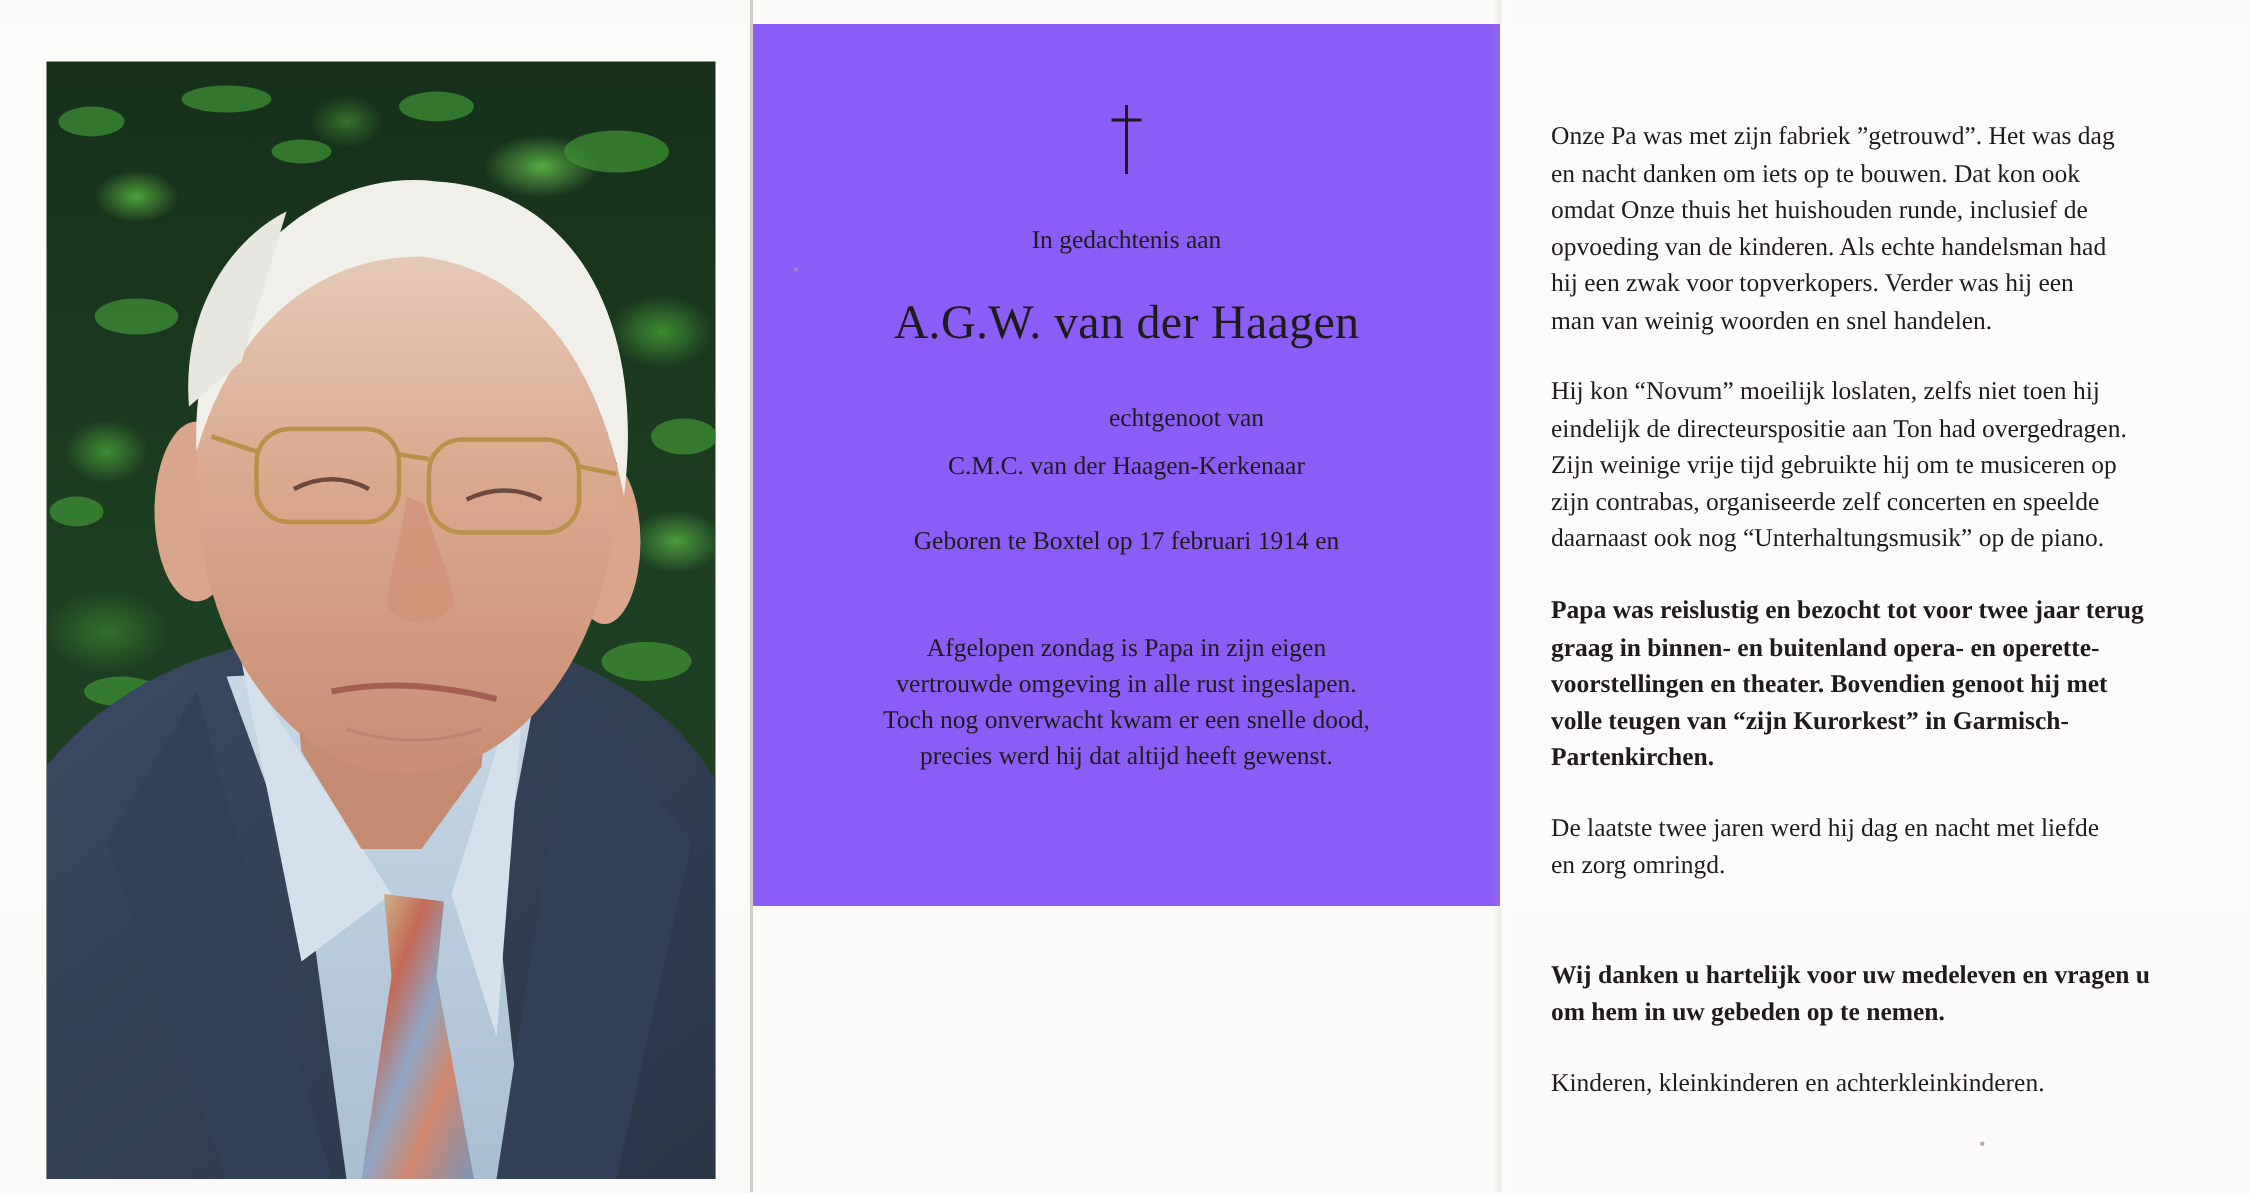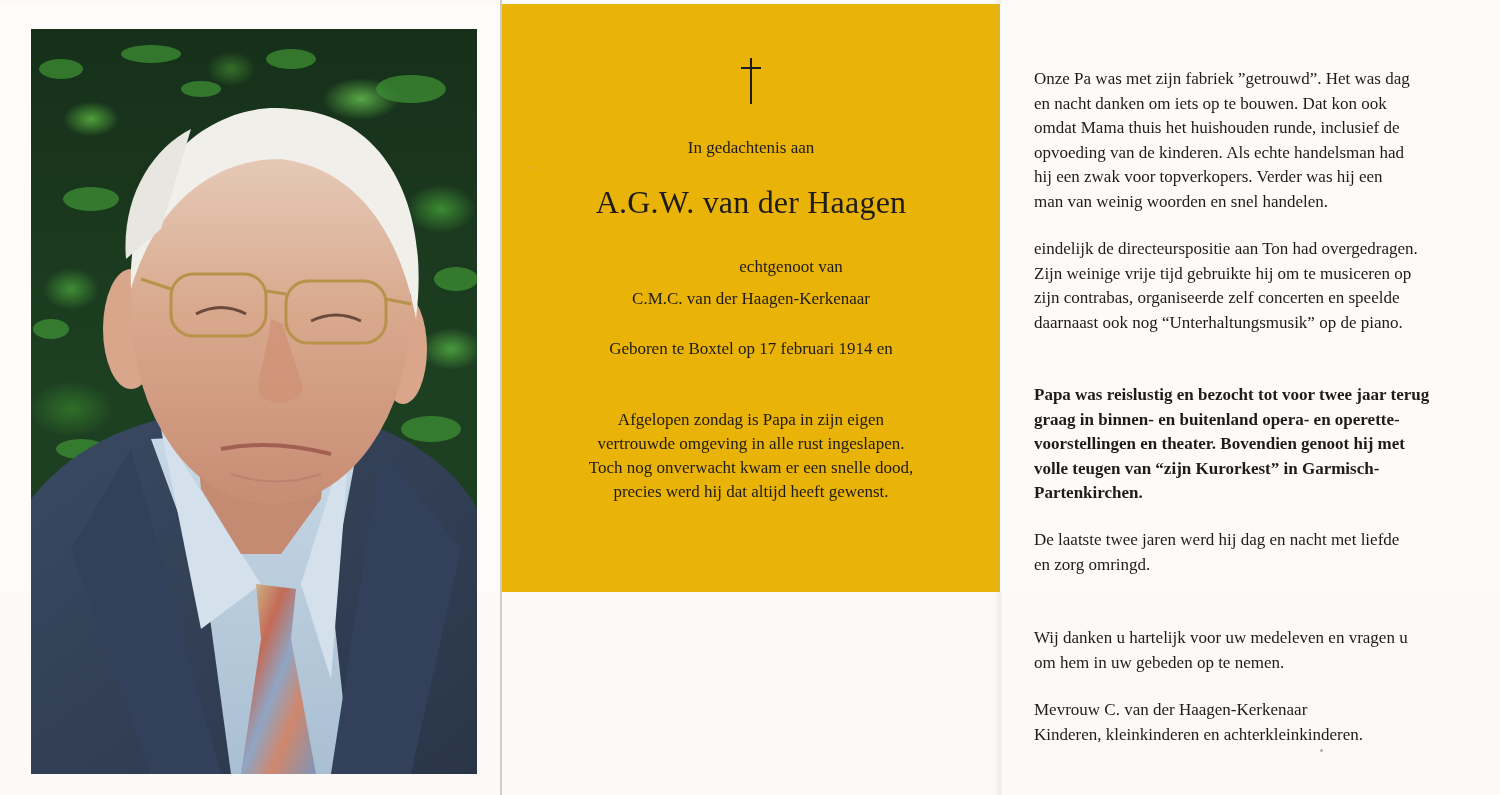--- a/index.html
+++ b/index.html
@@ -3,23 +3,23 @@
   <meta charset="utf-8">
   <style>
     html, body { margin: 0; padding: 0; }
     body {
       width: 1500px; height: 795px; overflow: hidden;
       background: #fbfaf8;
       font-family: "Liberation Serif", "DejaVu Serif", serif;
       color: #1e1b1a;
       position: relative;
     }
-    .panel { position: absolute; top: 4px; height: 588px; }
+    .panel { position: absolute; top: 16px; height: 588px; }
     #panel-photo { left: 0; width: 501px; background: #fdfcfb; }
-    #panel-center { left: 502px; width: 498px; background: #eab308; text-decoration: underline; }
+    #panel-center { left: 502px; width: 498px; background: #8b5cf6; text-decoration: underline; }
     #panel-right { left: 1000px; width: 500px; background: #fcfbf9; }
     .divider { position: absolute; top: 0; height: 795px; width: 2px; background: #cfcbc6; left: 500px; }
     .fold { position: absolute; top: 0; height: 795px; width: 14px; left: 994px;
       background: linear-gradient(90deg, rgba(0,0,0,0) 0%, rgba(180,175,168,0.18) 45%, rgba(255,255,255,0.4) 60%, rgba(0,0,0,0) 100%); }
 
     
     .photo {
       position: absolute; left: 31px; top: 25px; width: 446px; height: 745px; overflow: hidden;
       background:
         radial-gradient(ellipse 40px 25px at 60px 90px, #4fa03a 0%, rgba(0,0,0,0) 70%),
@@ -43,21 +43,21 @@
     .dates { top: 333px; font-size: 17px; line-height: 24px; }
     .message { top: 404px; font-size: 17px; line-height: 24px; }
     .line { display: block; white-space: nowrap; }
 
     
     .right-block { position: absolute; left: 34px; width: 450px; font-size: 17px; line-height: 24.5px; }
     .p1 { top: 63px; }
     .p2 { top: 233px; }
     .p3 { top: 379px; font-weight: bold; }
     .p4 { top: 524px; }
-    .p5 { top: 622px; }
+    .p5 { top: 622px; font-weight: bold; }
     .p6 { top: 694px; }
     .speck { position: absolute; width: 3px; height: 3px; border-radius: 50%; background: #b8aa96; }
   </style>
 </head>
 <body>
 
 <div class="panel" id="panel-photo">
   <div class="photo" title="Portret van A.G.W. van der Haagen">
     <svg width="446" height="745" viewBox="0 0 446 745">
       <defs>
@@ -159,26 +159,27 @@
   </div>
   <div class="speck" style="left:27px; top:162px; opacity:.5"></div>
 </div>
 
 <div class="fold"></div>
 
 <div class="panel" id="panel-right">
   <div class="right-block p1">
     <span class="line">Onze Pa was met zijn fabriek ”getrouwd”. Het was dag</span>
     <span class="line">en nacht danken om iets op te bouwen. Dat kon ook</span>
-    <span class="line">omdat Mama thuis het huishouden runde, inclusief de</span>
+    <span class="line">omdat Onze thuis het huishouden runde, inclusief de</span>
     <span class="line">opvoeding van de kinderen. Als echte handelsman had</span>
     <span class="line">hij een zwak voor topverkopers. Verder was hij een</span>
     <span class="line">man van weinig woorden en snel handelen.</span>
   </div>
   <div class="right-block p2">
+    <span class="line">Hij kon “Novum” moeilijk loslaten, zelfs niet toen hij</span>
     <span class="line">eindelijk de directeurspositie aan Ton had overgedragen.</span>
     <span class="line">Zijn weinige vrije tijd gebruikte hij om te musiceren op</span>
     <span class="line">zijn contrabas, organiseerde zelf concerten en speelde</span>
     <span class="line">daarnaast ook nog  “Unterhaltungsmusik” op de piano.</span>
   </div>
   <div class="right-block p3">
     <span class="line">Papa was reislustig en bezocht tot voor twee jaar terug</span>
     <span class="line">graag in binnen- en  buitenland opera- en operette-</span>
     <span class="line">voorstellingen en theater. Bovendien genoot hij met</span>
     <span class="line">volle teugen van “zijn Kurorkest” in Garmisch-</span>
@@ -186,17 +187,16 @@
   </div>
   <div class="right-block p4">
     <span class="line">De laatste twee jaren werd hij dag en nacht met liefde</span>
     <span class="line">en zorg omringd.</span>
   </div>
   <div class="right-block p5">
     <span class="line">Wij danken u hartelijk voor uw medeleven en vragen u</span>
     <span class="line">om hem in uw gebeden op te nemen.</span>
   </div>
   <div class="right-block p6">
-    <span class="line">Mevrouw C. van der Haagen-Kerkenaar</span>
     <span class="line">Kinderen, kleinkinderen en achterkleinkinderen.</span>
   </div>
   <div class="speck" style="left:320px; top:745px;"></div>
 </div>
 
 </body></html>

